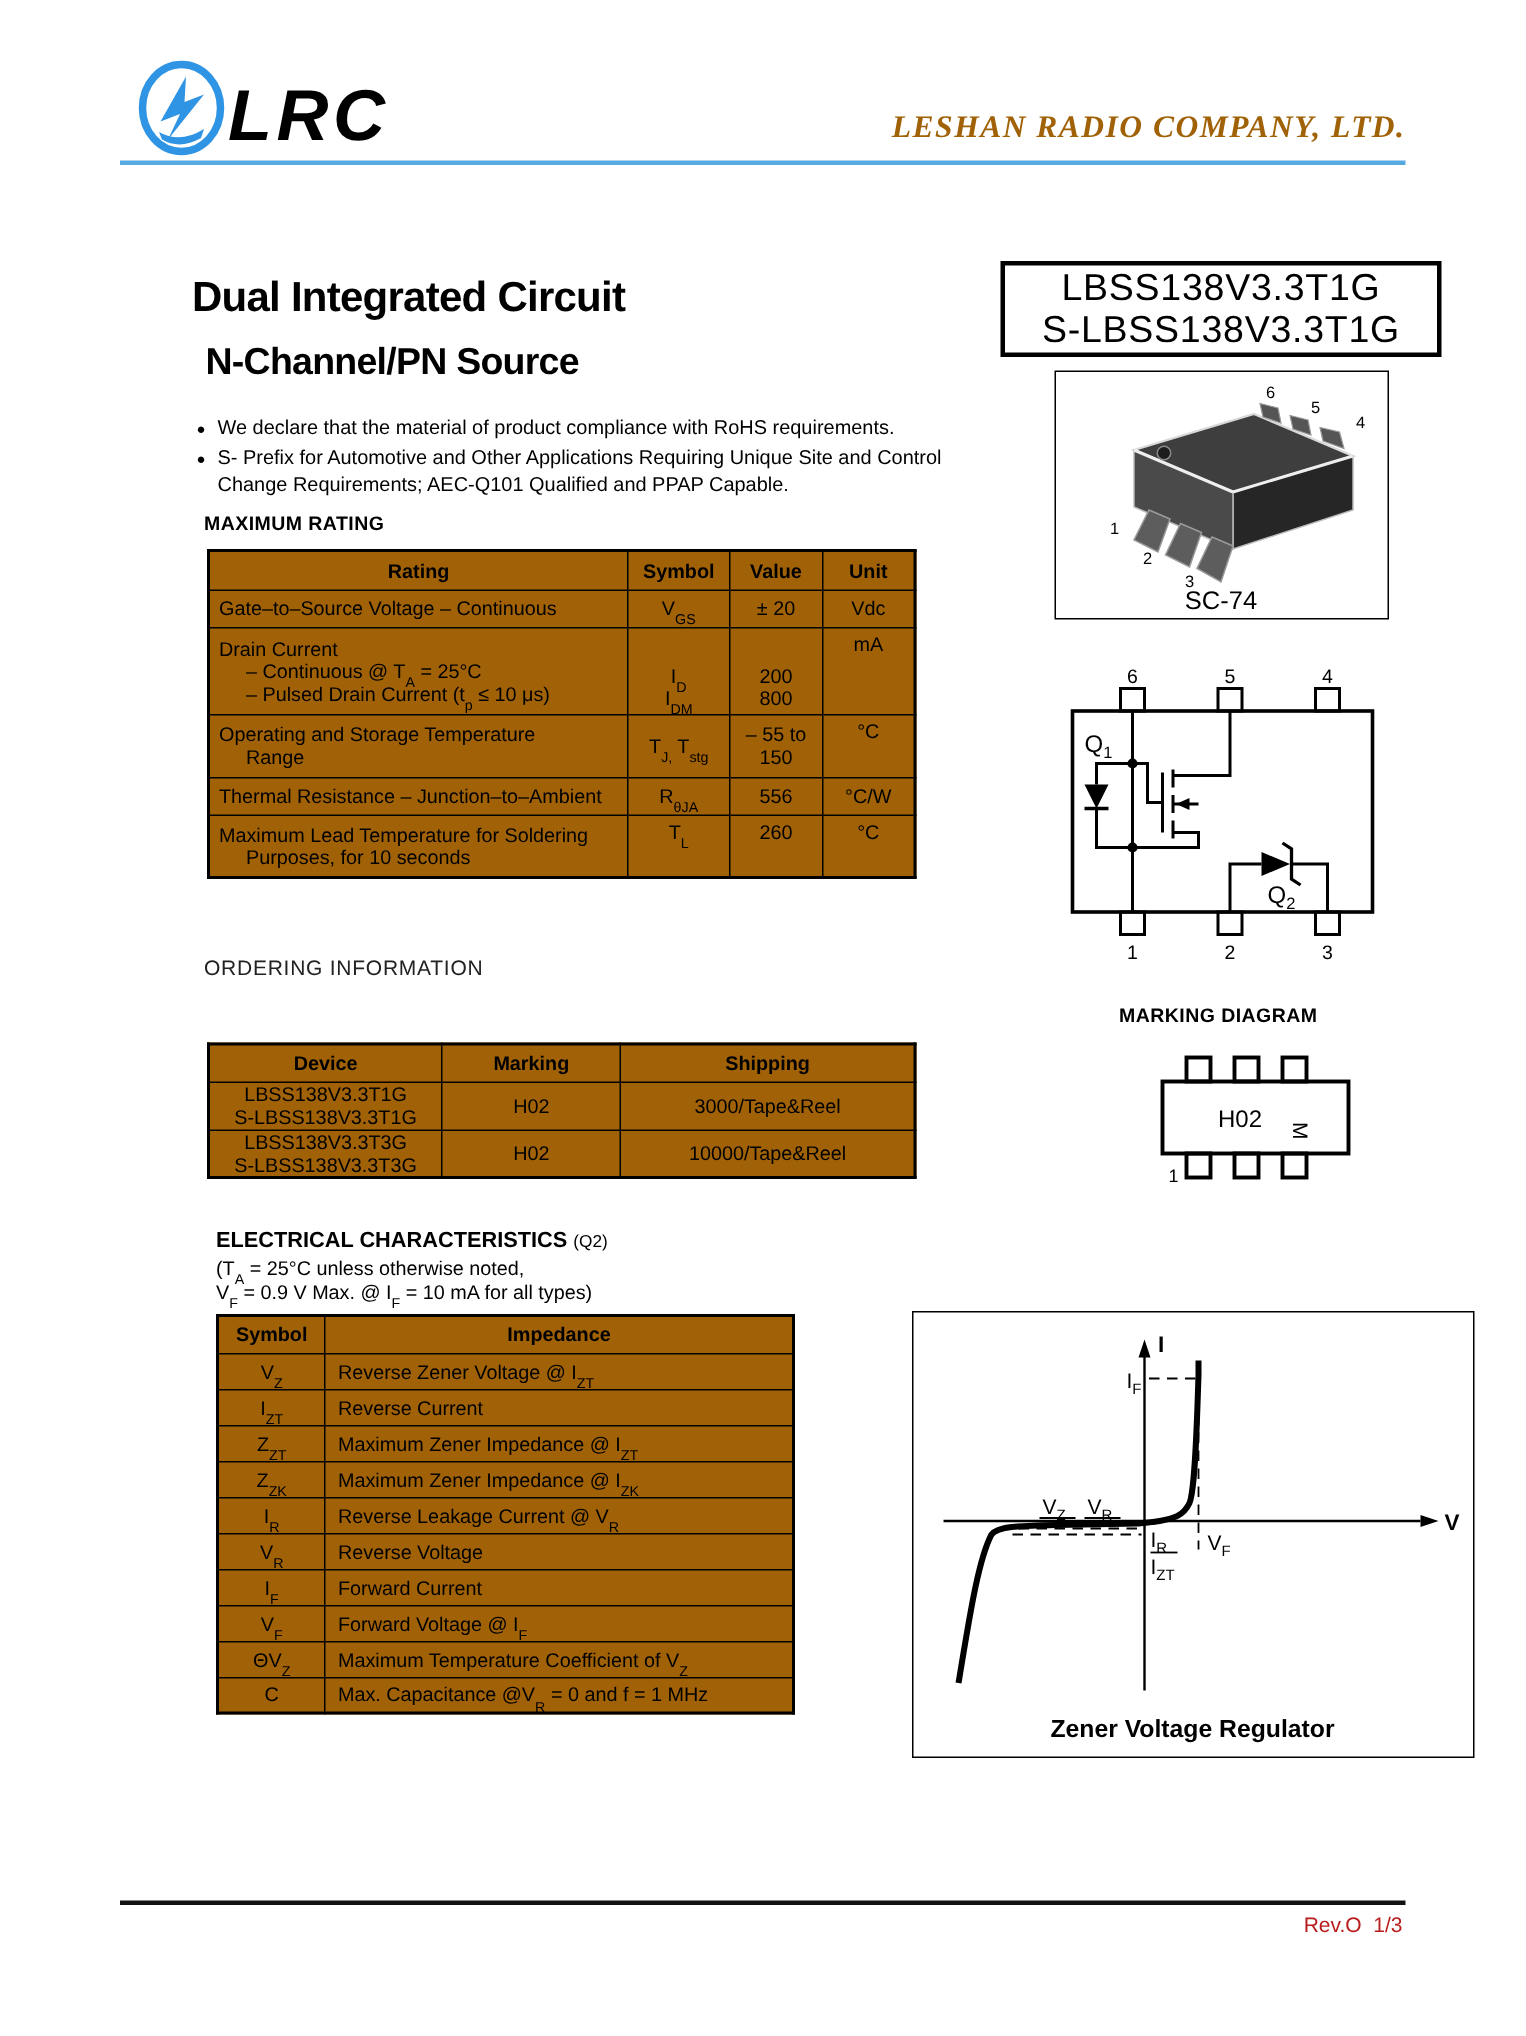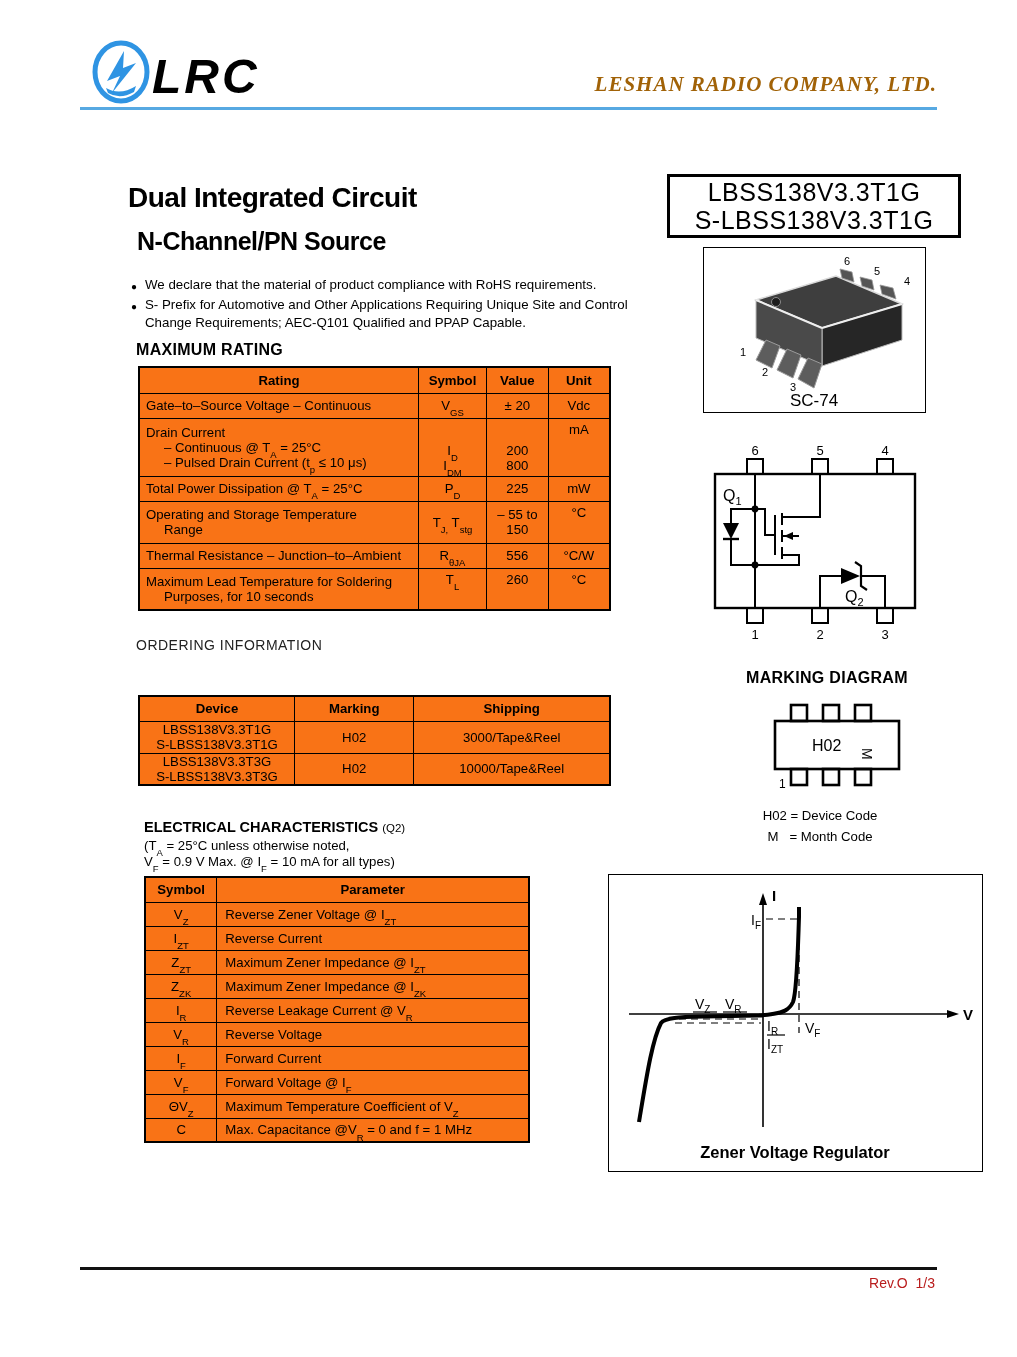--- a/index.html
+++ b/index.html
@@ -19,25 +19,25 @@
 
   
   .title1 { position:absolute; left:128px; top:182px; font-size:28px; font-weight:bold; letter-spacing:-0.5px; }
   .title2 { position:absolute; left:137px; top:227px; font-size:25px; font-weight:bold; letter-spacing:-0.5px; }
   .bullets { position:absolute; left:131px; top:276px; width:528px; font-size:13.3px; line-height:18px; }
   .bullet-row { display:flex; }
   .bullet-dot { width:14px; font-size:10px; padding-top:2px; }
   .bullet-text { flex:1; }
 
   
-  .sec-head { position:absolute; font-size:16px; font-weight:bold; letter-spacing:0.3px; }
+  .sec-head { position:absolute; font-size:13px; font-weight:bold; letter-spacing:0.3px; }
   .sec-head-light { position:absolute; font-size:14px; color:#222; letter-spacing:0.5px; }
 
   
-  table { border-collapse:collapse; background:#f97316;padding-left:24px; }
+  table { border-collapse:collapse; background:#a16207;padding-left:24px; }
   td, th { border:1px solid #000; font-size:13.2px; }
   table.bordered { border:2px solid #000; }
   th { font-weight:bold; text-align:center; }
 
   
   .mr-table { position:absolute; left:138px; top:366px; width:473px; }
   .mr-table th { height:26px; }
   .mr-table .c-rating { width:281px; padding:3px 6px; text-align:left; vertical-align:middle; }
   .mr-table .c-sym { width:68px; text-align:center; vertical-align:middle; }
   .mr-table .c-val { width:62px; text-align:center; vertical-align:middle; }
@@ -212,26 +212,20 @@
       <td class="c-sym" style="vertical-align:bottom; padding-bottom:3px;">
         <div><span>I</span><sub>D</sub></div>
         <div><span>I</span><sub>DM</sub></div>
       </td>
       <td class="c-val" style="vertical-align:bottom; padding-bottom:3px;">
         <div>200</div>
         <div>800</div>
       </td>
       <td class="c-unit vtop">mA</td>
     </tr>
-    <tr style="height:25px;">
-      <td class="c-rating"><span>Total Power Dissipation @ T</span><sub>A</sub><span> = 25°C</span></td>
-      <td class="c-sym"><span>P</span><sub>D</sub></td>
-      <td class="c-val">225</td>
-      <td class="c-unit">mW</td>
-    </tr>
     <tr style="height:42px;">
       <td class="c-rating">
         <div><span>Operating and Storage Temperature</span></div>
         <div class="ind"><span>Range</span></div>
       </td>
       <td class="c-sym"><span>T</span><sub>J,</sub><span> T</span><sub>stg</sub></td>
       <td class="c-val">
         <div>– 55 to</div>
         <div>150</div>
       </td>
@@ -290,37 +284,33 @@
       <rect x="98" y="8" width="16" height="16"></rect>
       <rect x="18" y="24" width="124" height="48"></rect>
       <rect x="34" y="72" width="16" height="16"></rect>
       <rect x="66" y="72" width="16" height="16"></rect>
       <rect x="98" y="72" width="16" height="16"></rect>
     </g>
     <text x="55" y="54" font-size="16">H02</text>
     <text x="108" y="48" font-size="14" transform="rotate(90 105 48)">M</text>
     <text x="22" y="91" font-size="12">1</text>
   </svg>
-  <div class="mark-notes">
-    <div>H02 = Device Code</div>
-    <div style="white-space:pre;">M   = Month Code</div>
-  </div>
 
   <div class="ec-head">
     <span>ELECTRICAL CHARACTERISTICS</span> <span class="q2">(Q2)</span>
   </div>
   <div class="ec-cond">
     <div><span>(T</span><sub>A</sub><span> = 25°C unless otherwise noted,</span></div>
     <div><span>V</span><sub>F</sub><span> = 0.9 V Max. @ I</span><sub>F</sub><span> = 10 mA for all types)</span></div>
   </div>
   <table class="ec-table bordered">
     <tbody>
         <tr>
       <th class="c-sym">Symbol</th>
-      <th class="c-par" style="text-align:center;">Parameter</th>
+      <th class="c-par" style="text-align:center;">Impedance</th>
     </tr>
     <tr>
           <td class="c-sym"><span>V</span><sub>Z</sub></td>
           <td class="c-par"><span>Reverse Zener Voltage @ I</span><sub>ZT</sub></td>
         </tr>
     <tr>
           <td class="c-sym"><span>I</span><sub>ZT</sub></td>
           <td class="c-par"><span>Reverse Current</span></td>
         </tr>
     <tr>

